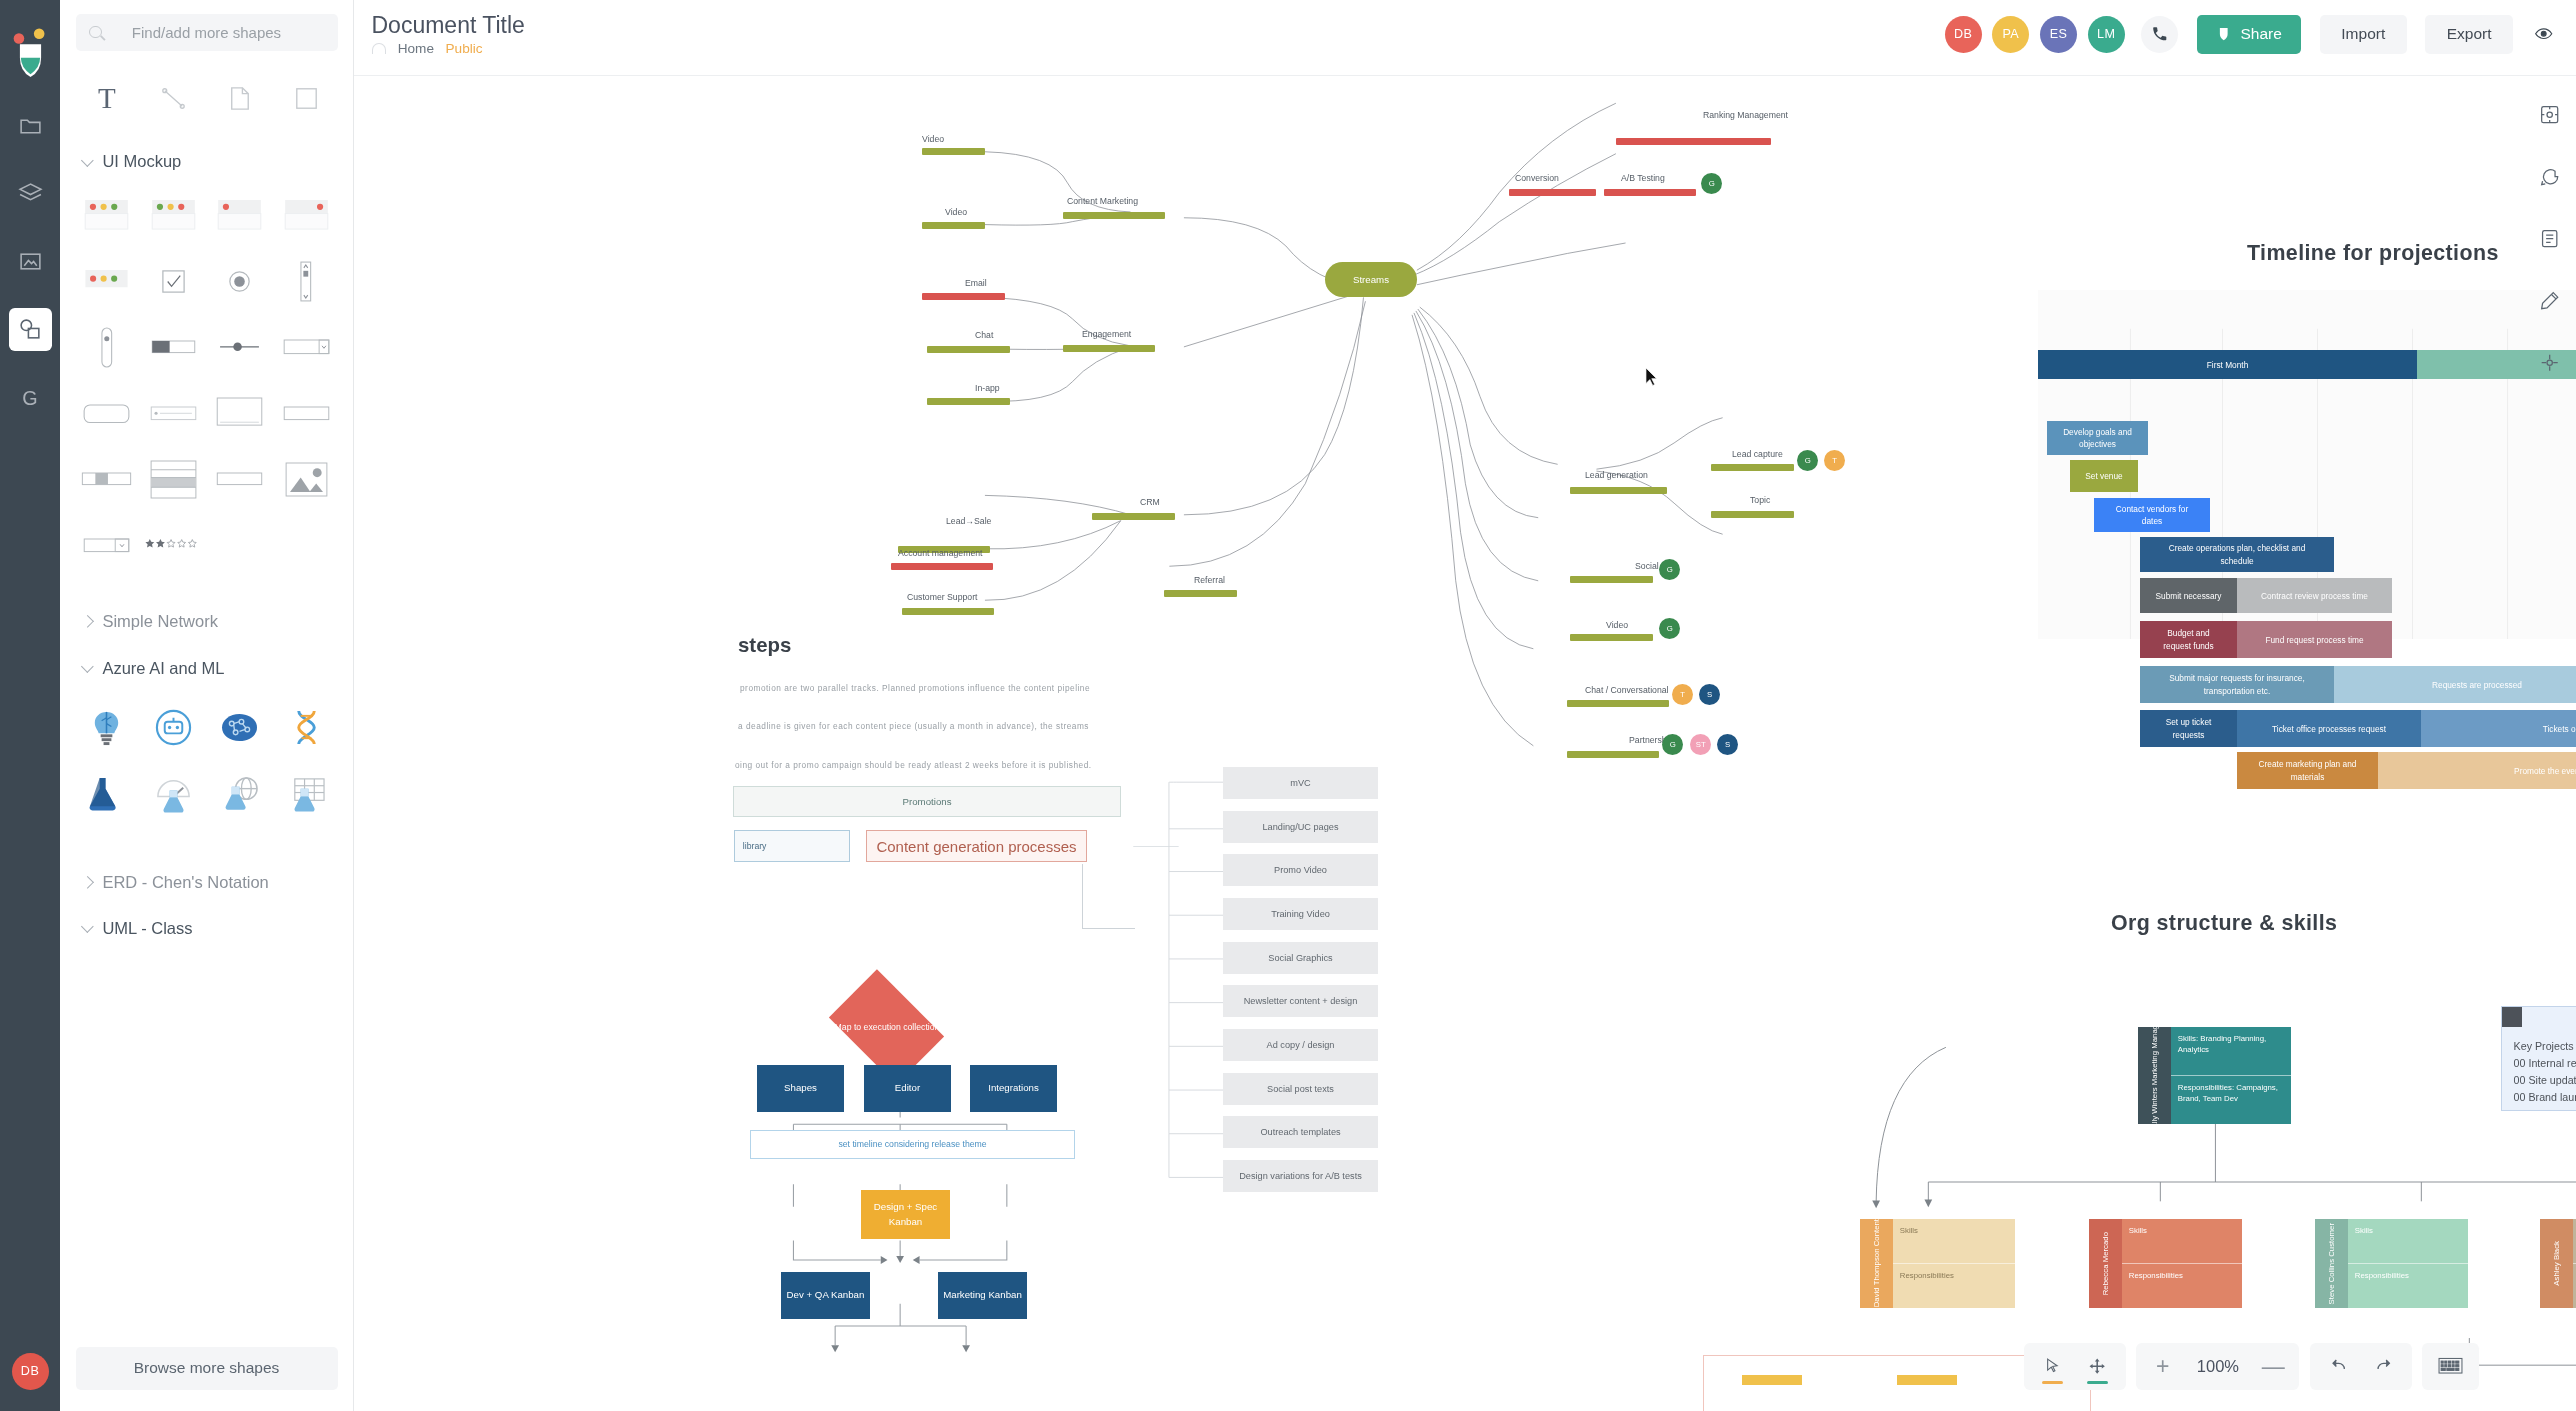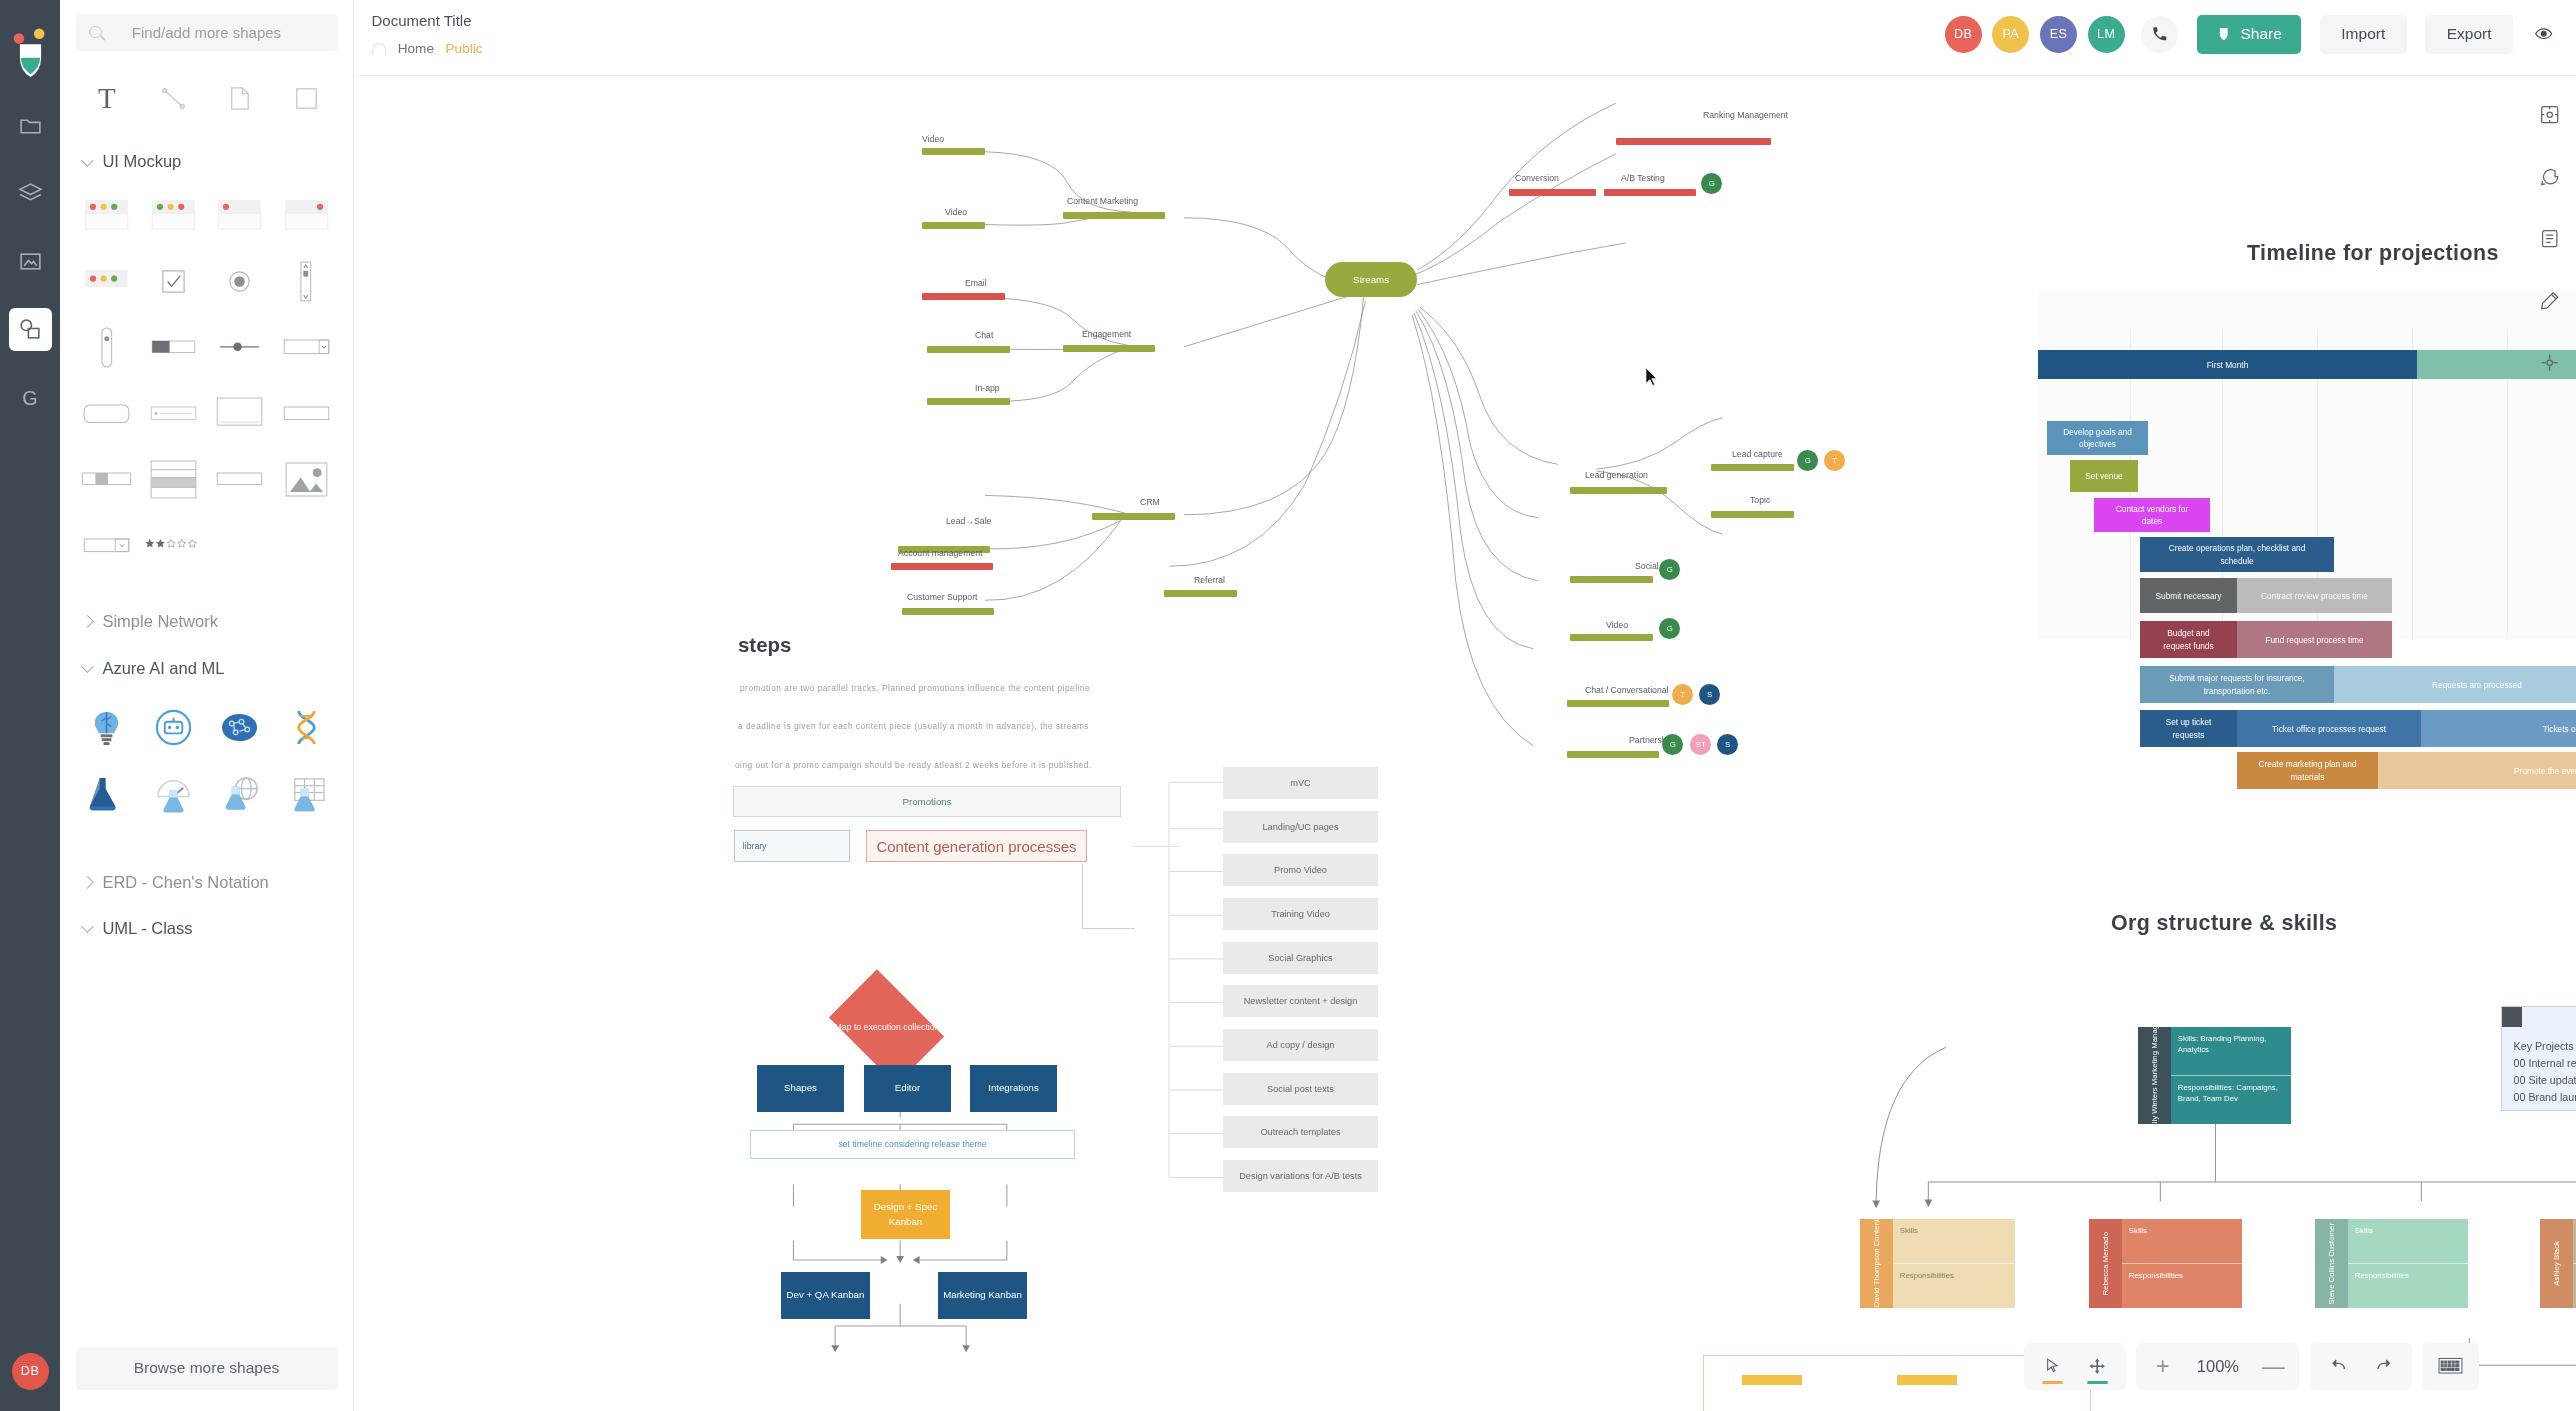--- a/index.html
+++ b/index.html
@@ -46,21 +46,21 @@
   .scell { height:66px; display:flex; align-items:center; justify-content:center; cursor:pointer; }
   .scell svg { overflow:visible; }
 
   #browse-more { position:absolute; left:15.5px; bottom:21.4px; width:262px; height:43px;
     background:#f4f5f7; border-radius:4.9px; display:flex; align-items:center;
     justify-content:center; font-size:15.5px; color:#5b6570; cursor:pointer; }
 
   
   #header { position:absolute; left:354px; top:0; right:0; height:76px;
     background:#fff; border-bottom:1px solid #edeff1; }
-  #doc-title { position:absolute; left:17.5px; top:11.6px; font-size:15px; color:#4a5260; }
+  #doc-title { position:absolute; left:17.5px; top:11.6px; font-size:23px; color:#4a5260; }
   #breadcrumb { position:absolute; left:17.5px; top:41px; display:flex;
     align-items:center; gap:11.6px; font-size:13.6px; }
   #breadcrumb .home-ic { width:14.6px; height:10.7px; border:1.4px solid #dcdfe3;
     border-bottom:none; border-radius:6.8px 6.8px 0 0; }
   .bc-home { color:#6c7680; cursor:pointer; }
   .bc-public { color:#f0ad4e; cursor:pointer; }
 
   #hdr-right { position:absolute; right:15.5px; top:14.6px; display:flex;
     align-items:center; gap:10.7px; }
   .avatar { width:37px; height:37px; border-radius:50%; color:#fff; font-size:12.6px;
@@ -714,21 +714,21 @@
         <line x1="582" y1="40" x2="582" y2="360"></line>
       <line x1="680" y1="40" x2="680" y2="360"></line>
       <line x1="0" y1="88" x2="775" y2="88"></line>
     </g>
   </svg>
   <div class="gbar" style="left:1684px;top:274px;width:379px;height:29px;background:#1f5582;flex-direction:column;">First Month</div>
   <div class="gbar" style="left:2063px;top:274px;width:374px;height:29px;background:#7fc0ab;flex-direction:column;">Second Month</div>
 
   <div class="gbar" style="left:1693px;top:345px;width:101px;height:34px;background:#5b93bb;">Develop   goals  and objectives</div>
   <div class="gbar" style="left:1716px;top:384px;width:68px;height:32px;background:#9aa83f;">Set venue</div>
-  <div class="gbar" style="left:1740px;top:422px;width:116px;height:34px;background:#d946ef;">Contact   vendors   for  dates</div>
+  <div class="gbar" style="left:1740px;top:422px;width:116px;height:34px;background:#3b82f6;">Contact   vendors   for  dates</div>
   <div class="gbar" style="left:1786px;top:461px;width:194px;height:35px;background:#2b5d8c;">Create   operations   plan, checklist and  schedule</div>
 
   <div class="gbar" style="left:1786px;top:502px;width:97px;height:35px;background:#5f6569;">Submit necessary</div>
   <div class="gbar" style="left:1883px;top:502px;width:155px;height:35px;background:#b9bbbd;">Contract   review   process time</div>
 
   <div class="gbar" style="left:1786px;top:545px;width:97px;height:37px;background:#96414f;">Budget   and request   funds</div>
   <div class="gbar" style="left:1883px;top:545px;width:155px;height:37px;background:#b07782;">Fund  request   process time</div>
 
   <div class="gbar" style="left:1786px;top:590px;width:194px;height:37px;background:#6b9bb6;">Submit   major  requests   for insurance,   transportation   etc.</div>
   <div class="gbar" style="left:1980px;top:590px;width:286px;height:37px;background:#a8cbdd;">Requests   are processed</div>

